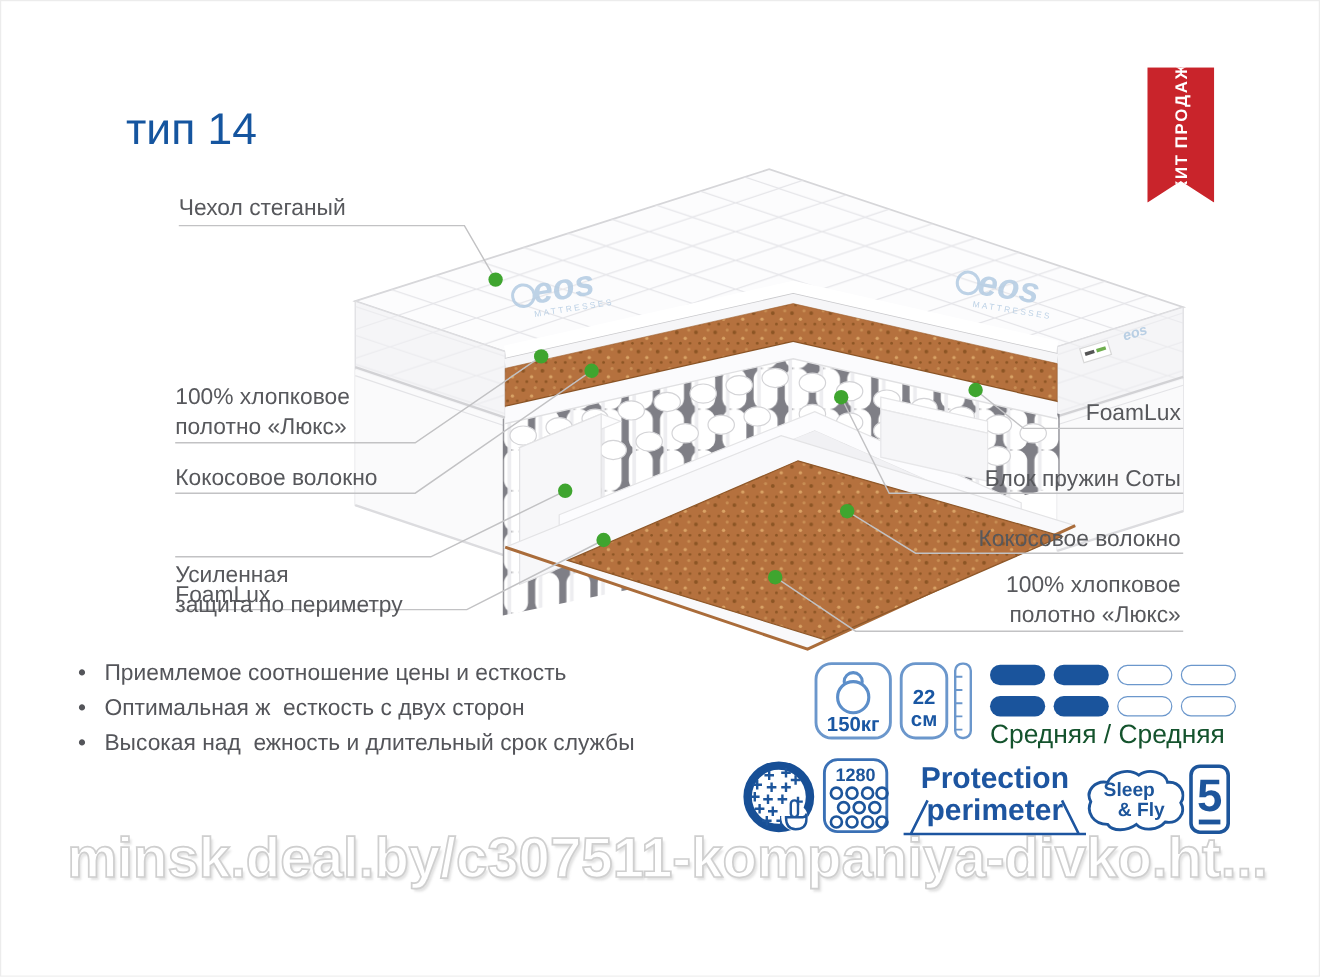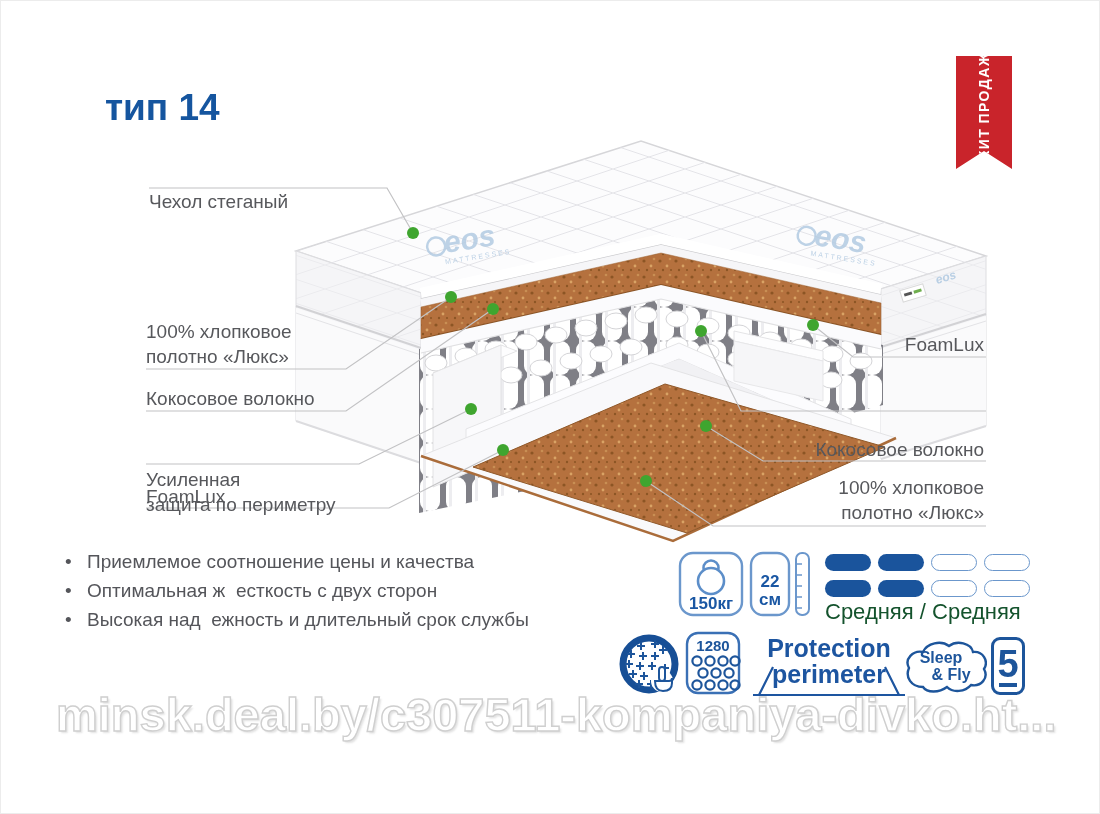--- a/index.html
+++ b/index.html
@@ -3,21 +3,21 @@
 <meta charset="utf-8">
 <style>
   html,body{margin:0;padding:0;background:#fff;}
   .canvas{
     position:relative;width:1100px;height:814px;background:#ffffff;
     overflow:hidden;font-family:"Liberation Sans",sans-serif;border:1px solid #ececec;box-sizing:border-box;
   }
   .scene{position:absolute;left:0;top:0;z-index:1;}
   .page-title{
     position:absolute;left:104px;top:86px;z-index:2;
-    font-size:37px;font-weight:bold;color:#15559f;
+    font-size:37px;font-weight:normal;color:#15559f;
   }
   .ribbon{
     position:absolute;left:955px;top:55px;width:56px;height:113px;z-index:2;
     background:#c9242b;
     -webkit-clip-path:polygon(0 0,100% 0,100% 100%,50% 84%,0 100%);
     clip-path:polygon(0 0,100% 0,100% 100%,50% 84%,0 100%);
   }
   .ribbon-inner{
     position:absolute;left:-28px;top:22px;width:112px;height:56px;
     transform:rotate(-90deg);
@@ -223,35 +223,36 @@
 
   <div class="page-title">тип 14</div>
 
   <div class="ribbon">
     <div class="ribbon-inner">
       <span>ХИТ</span>
       <span>ПРОДАЖ</span>
     </div>
   </div>
 
-  <div class="callout" style="left:148px;top:160px;margin-top:28px;">Чехол стеганый</div>
+  <div class="callout" style="left:148px;top:160px;">Чехол стеганый</div>
   <div class="callout" style="left:145px;top:318px;">100% хлопковое
 полотно «Люкс»</div>
   <div class="callout" style="left:145px;top:385px;">Кокосовое волокно</div>
   <div class="callout" style="left:145px;top:418px;margin-top:48px;">Усиленная
 защита по периметру</div>
   <div class="callout" style="left:145px;top:483px;">FoamLux</div>
 
   <div class="callout right" style="right:115px;top:331px;">FoamLux</div>
+  <div class="callout right" style="right:115px;top:386px;">Блок пружин Соты</div>
   <div class="callout right" style="right:115px;top:436px;">Кокосовое волокно</div>
   <div class="callout right" style="right:115px;top:474px;">100% хлопковое
 полотно «Люкс»</div>
 
   <ul class="features">
-    <li>Приемлемое соотношение цены и качества</li>
+    <li>Приемлемое соотношение цены и есткость</li>
     <li>Оптимальная ж  есткость с двух сторон</li>
     <li>Высокая над  ежность и длительный срок службы</li>
   </ul>
 
   <svg class="spec" style="left:677px;top:550px;" width="66" height="66" viewBox="0 0 66 66">
     <rect x="2" y="2" width="62" height="62" rx="13" fill="#fff" stroke="#6b97cc" stroke-width="2.4"></rect>
     <g>
       <circle cx="33" cy="17" r="7.5" fill="none" stroke="#5c8ec9" stroke-width="2.6"></circle>
       <circle cx="33" cy="30" r="13" fill="#fff" stroke="#5c8ec9" stroke-width="2.6"></circle>
     </g>

